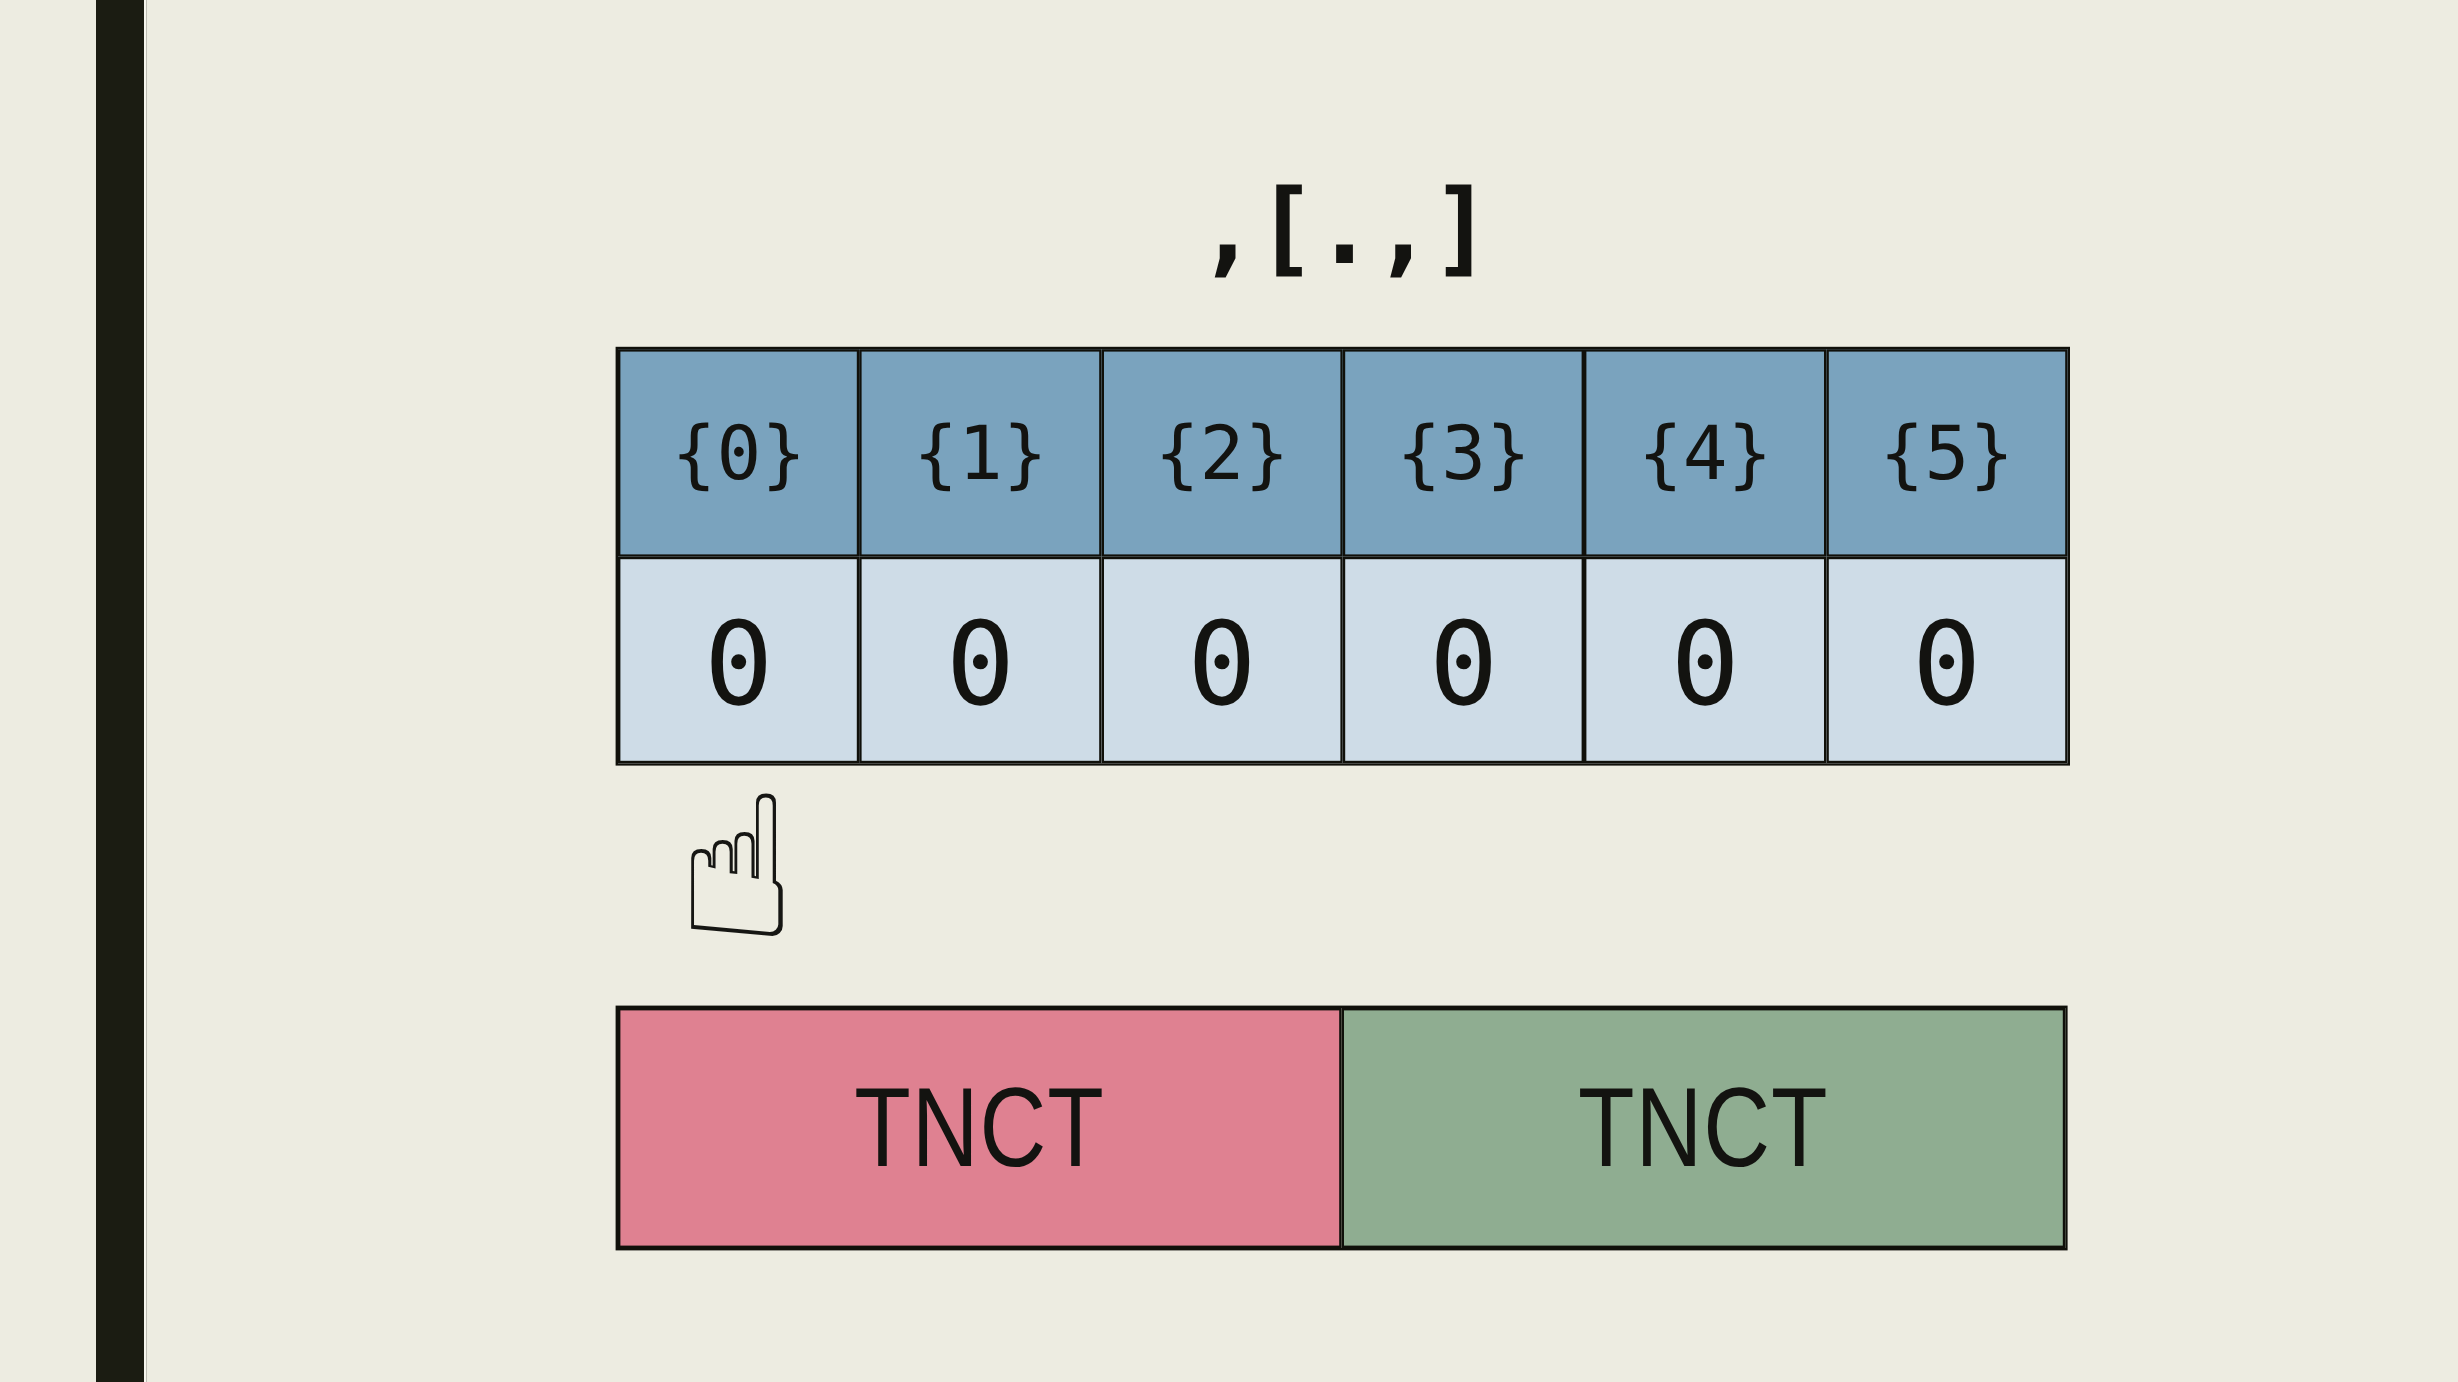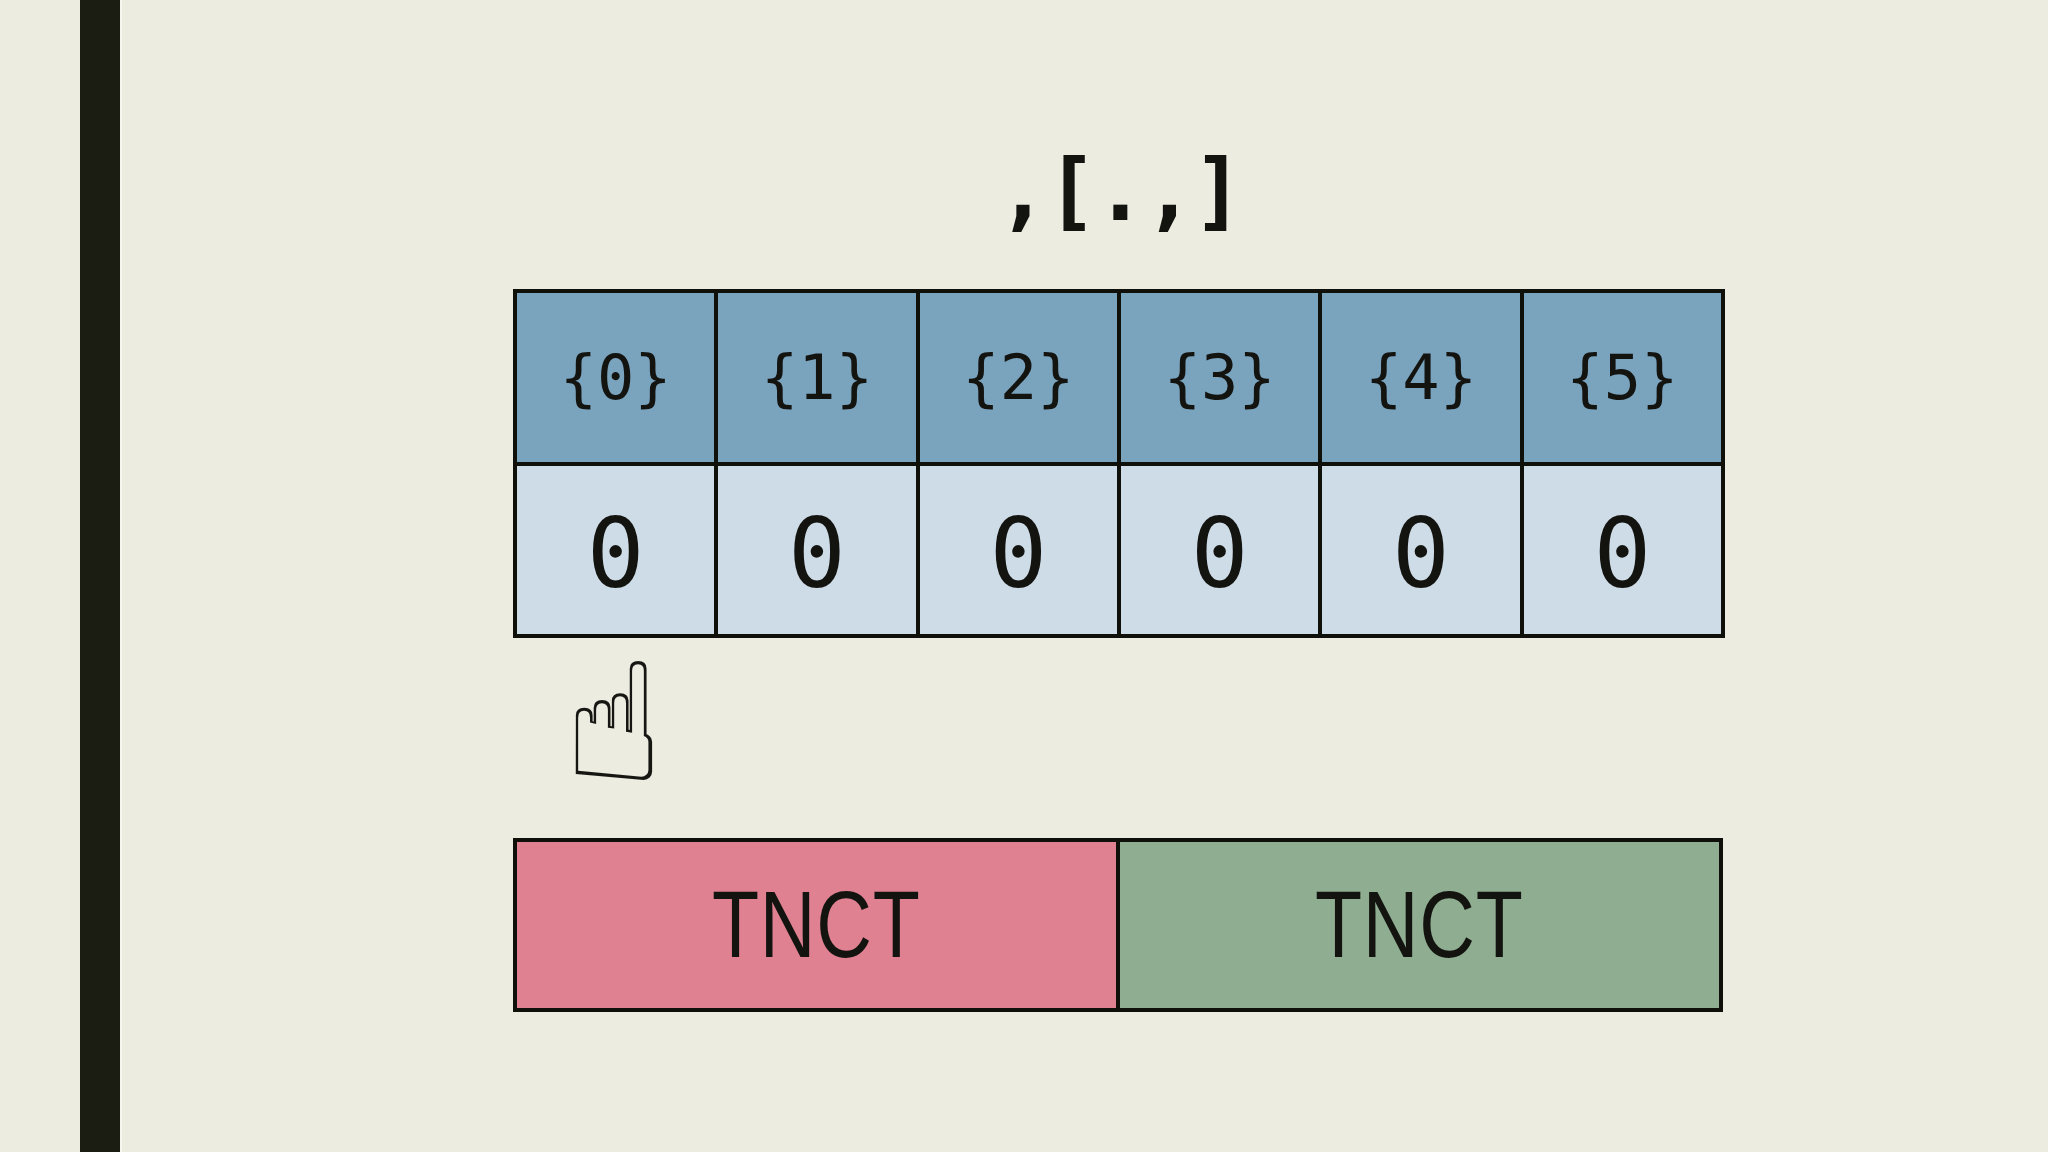--- a/index.html
+++ b/index.html
@@ -57,21 +57,21 @@
     width: 202px; height: 176px;
     text-align: center;
     font-family: "DejaVu Sans", sans-serif;
     font-size: 164px;
     line-height: 176px;
     color: #161613;
   }
   .actions {
     position: absolute;
     left: 513px; top: 838px;
-    width: 1210px; height: 174px;
+    width: 1210px; height: 204px;
     box-sizing: border-box;
     display: flex;
     border: 2px solid #10100a;
   }
   .action {
     flex: 1;
     box-sizing: border-box;
     border: 2px solid #10100a;
     display: flex;
     align-items: center;

